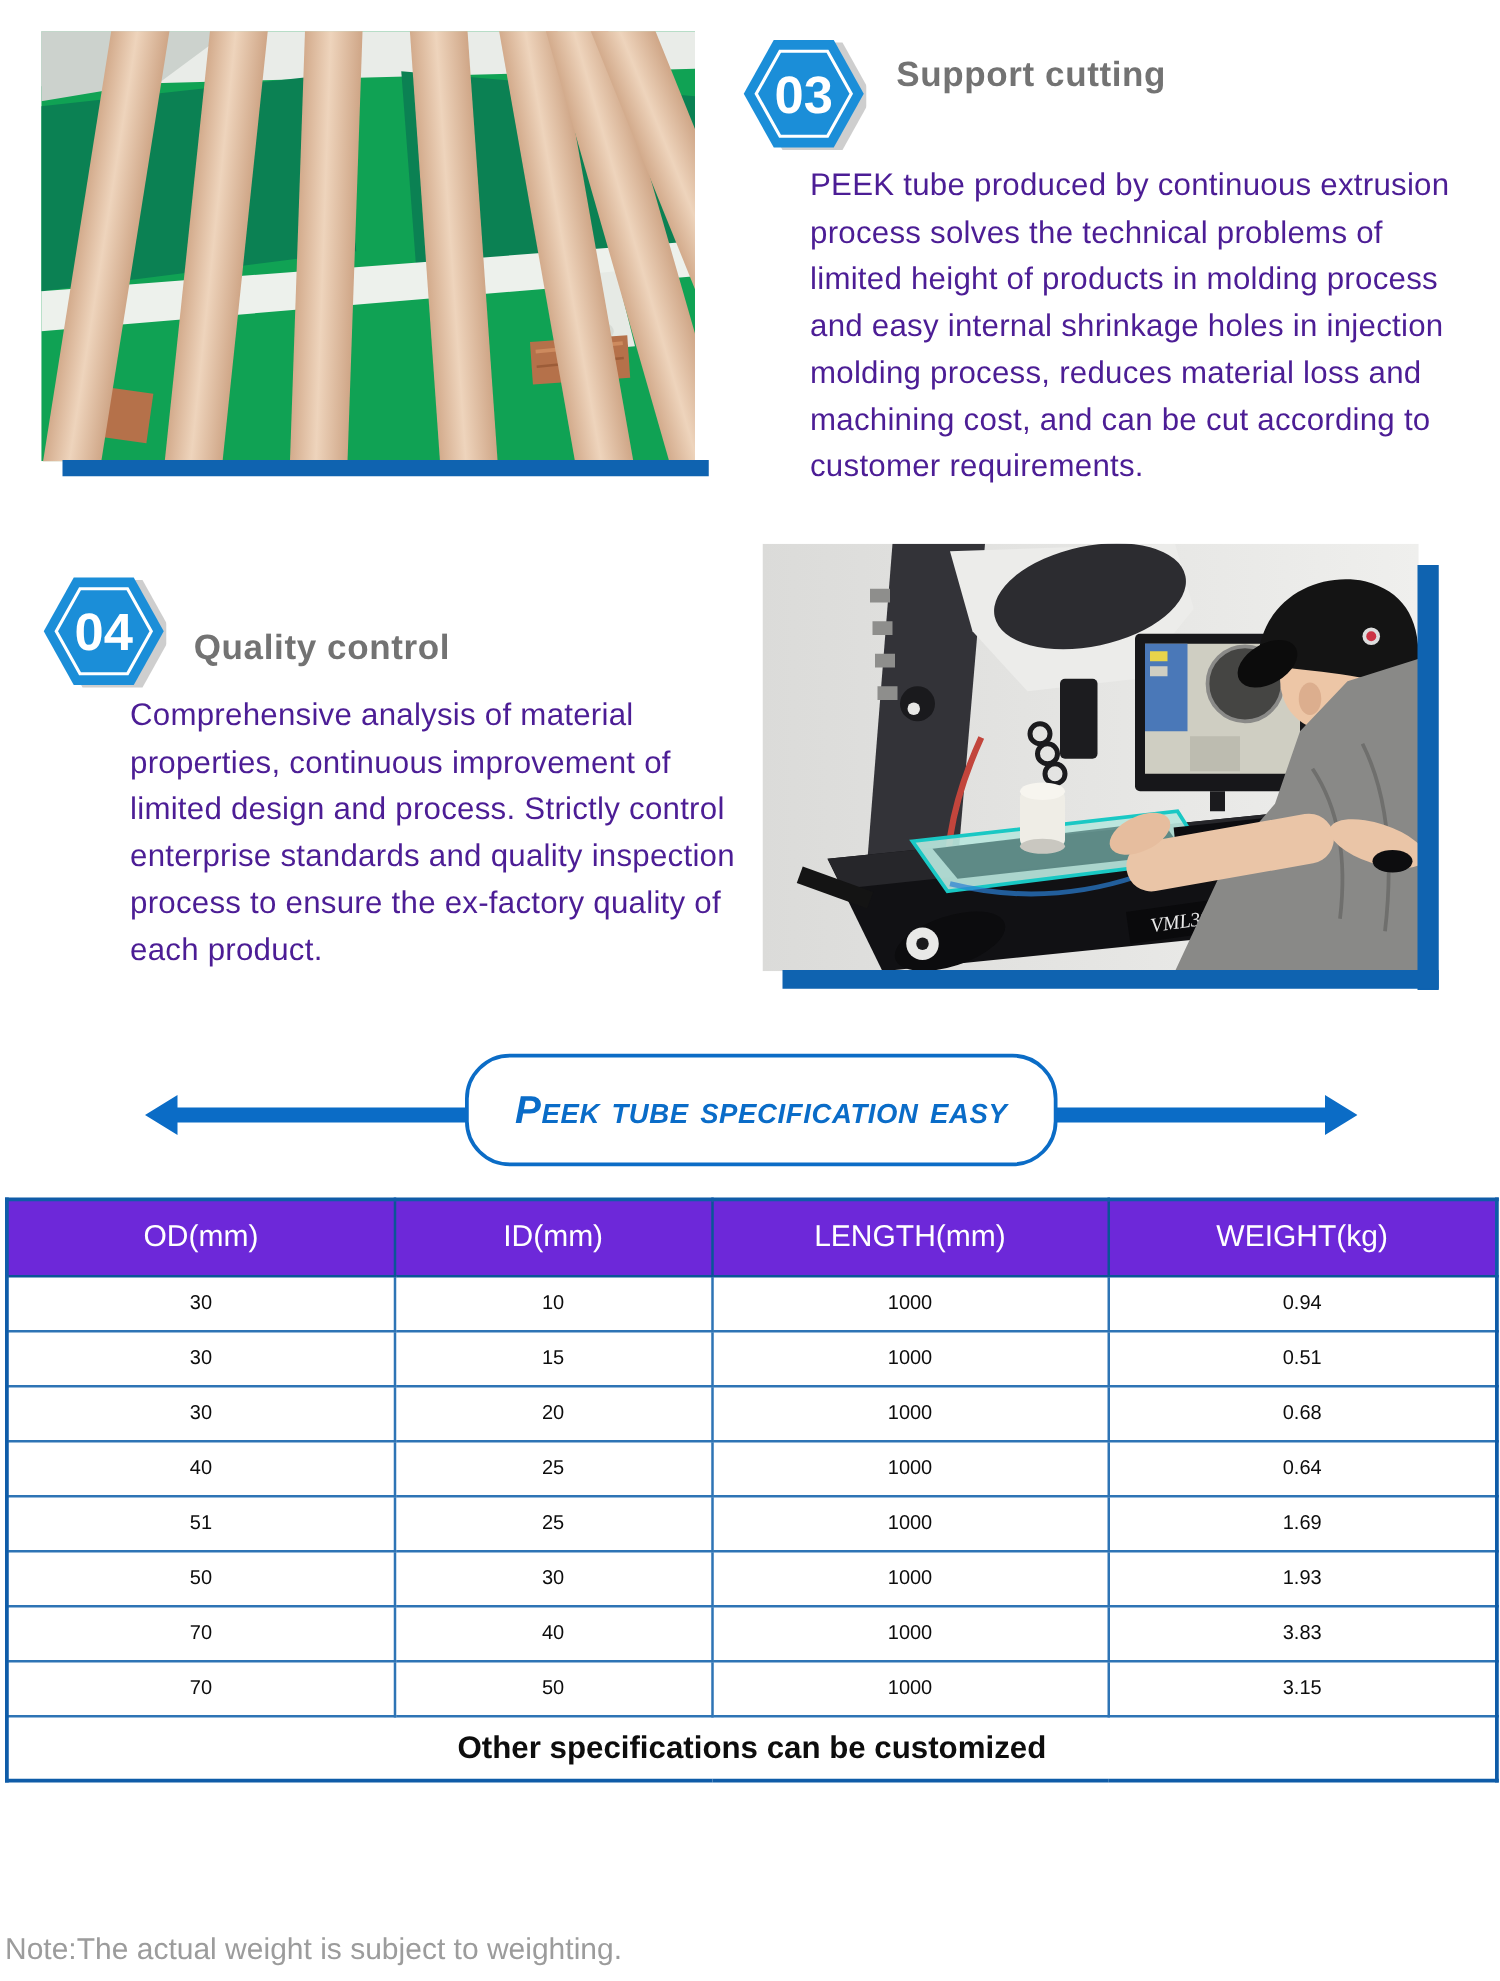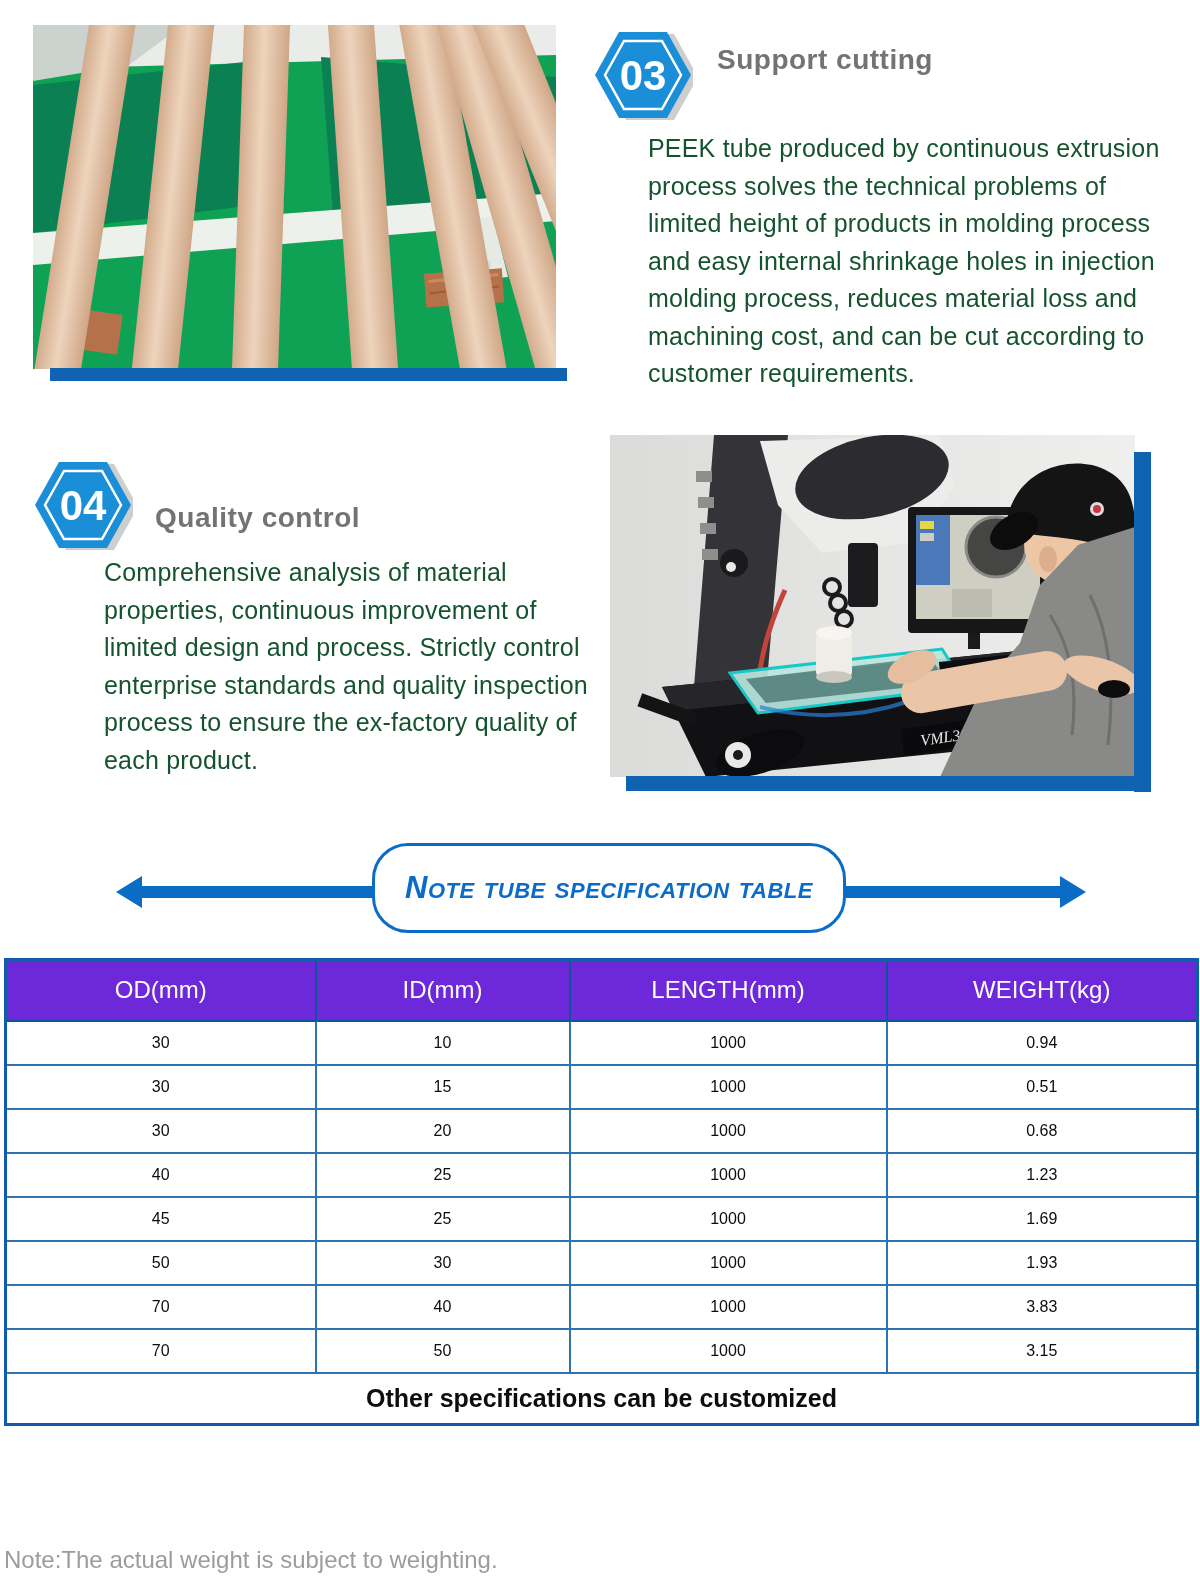--- a/index.html
+++ b/index.html
@@ -17,21 +17,21 @@
   #bar-qc-right { left:1134px; top:452px; width:17px; height:340px; }
   #bar-qc-bottom { left:626px; top:776px; width:525px; height:15px; }
 
   
   .badge { position:absolute; width:100px; height:94px; }
   #badge-03 { left:593px; top:28px; }
   #badge-04 { left:33px; top:458px; }
   .step-title { position:absolute; font-size:28px; font-weight:700; color:#737373; letter-spacing:0.5px; }
   #title-03 { left:717px; top:44px; }
   #title-04 { left:155px; top:502px; }
-  .step-body { position:absolute; font-size:25px; line-height:37.5px; color:#14532d; letter-spacing:0.2px; }
+  .step-body { position:absolute; font-size:25px; line-height:37.5px; color:#4c1d95; letter-spacing:0.2px; }
   #body-03 { left:648px; top:130px; width:516px; }
   #body-04 { left:104px; top:554px; width:500px; }
 
   
   .arrow { position:absolute; top:876px; height:32px; }
   #arrow-left { left:116px; width:262px; }
   #arrow-right { left:842px; width:244px; }
   .banner-box { position:absolute; left:372px; top:843px; width:474px; height:90px;
     background:#fff; border:3px solid #0b6cc6; border-radius:36px;
     display:flex; align-items:center; justify-content:center; z-index:2; }
@@ -205,21 +205,21 @@
   <div class="accent-bar" id="bar-qc-right"></div>
   <div class="accent-bar" id="bar-qc-bottom"></div>
 
   <svg class="arrow" id="arrow-left" viewBox="0 0 262 32" preserveAspectRatio="none">
     <polygon points="0,16 26,0 26,10 262,10 262,22 26,22 26,32" fill="#0b6cc6"></polygon>
   </svg>
   <svg class="arrow" id="arrow-right" viewBox="0 0 244 32" preserveAspectRatio="none">
     <polygon points="244,16 218,0 218,10 0,10 0,22 218,22 218,32" fill="#0b6cc6"></polygon>
   </svg>
   <div class="banner-box">
-    <span>Note tube specification table</span>
+    <span>Peek tube specification easy</span>
   </div>
 
   <table class="spec">
     <colgroup>
       <col style="width:310px">
         <col style="width:254px">
         <col style="width:317px">
         <col style="width:311px">
     </colgroup>
     <thead>
@@ -246,24 +246,24 @@
         <tr>
           <td>30</td>
           <td>20</td>
           <td>1000</td>
           <td>0.68</td>
         </tr>
         <tr>
           <td>40</td>
           <td>25</td>
           <td>1000</td>
-          <td>1.23</td>
-        </tr>
-        <tr>
-          <td>45</td>
+          <td>0.64</td>
+        </tr>
+        <tr>
+          <td>51</td>
           <td>25</td>
           <td>1000</td>
           <td>1.69</td>
         </tr>
         <tr>
           <td>50</td>
           <td>30</td>
           <td>1000</td>
           <td>1.93</td>
         </tr>

